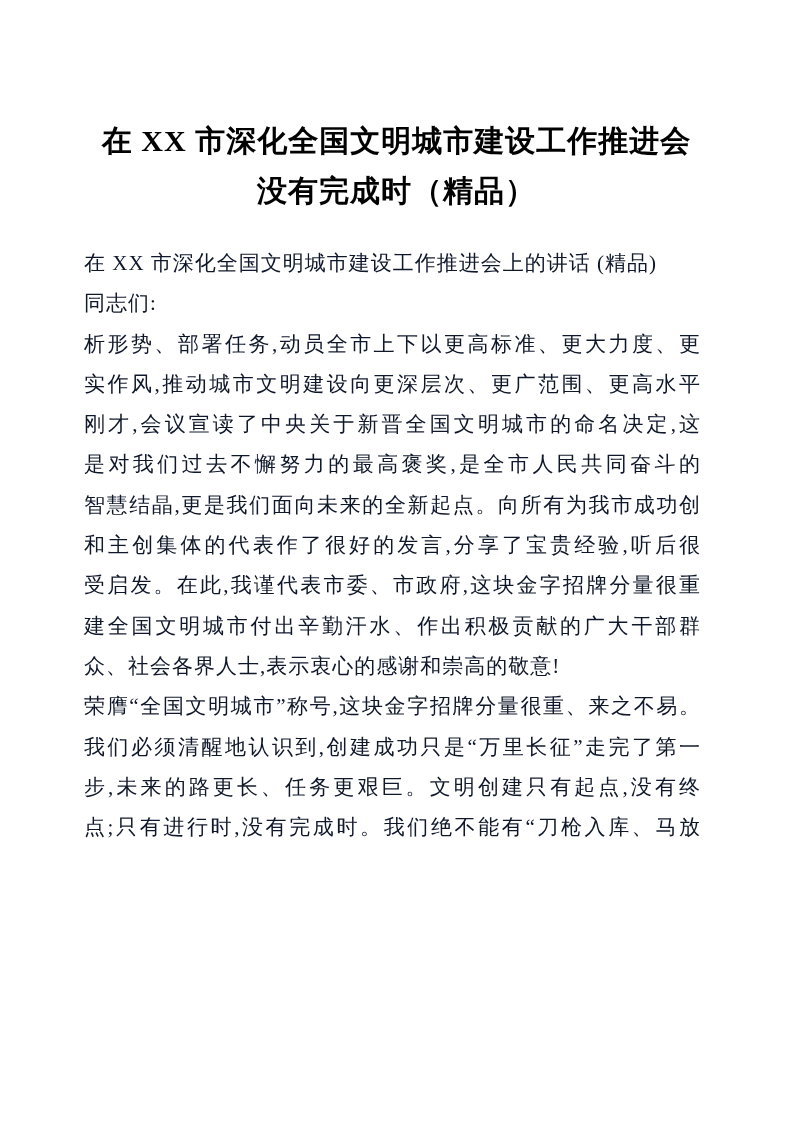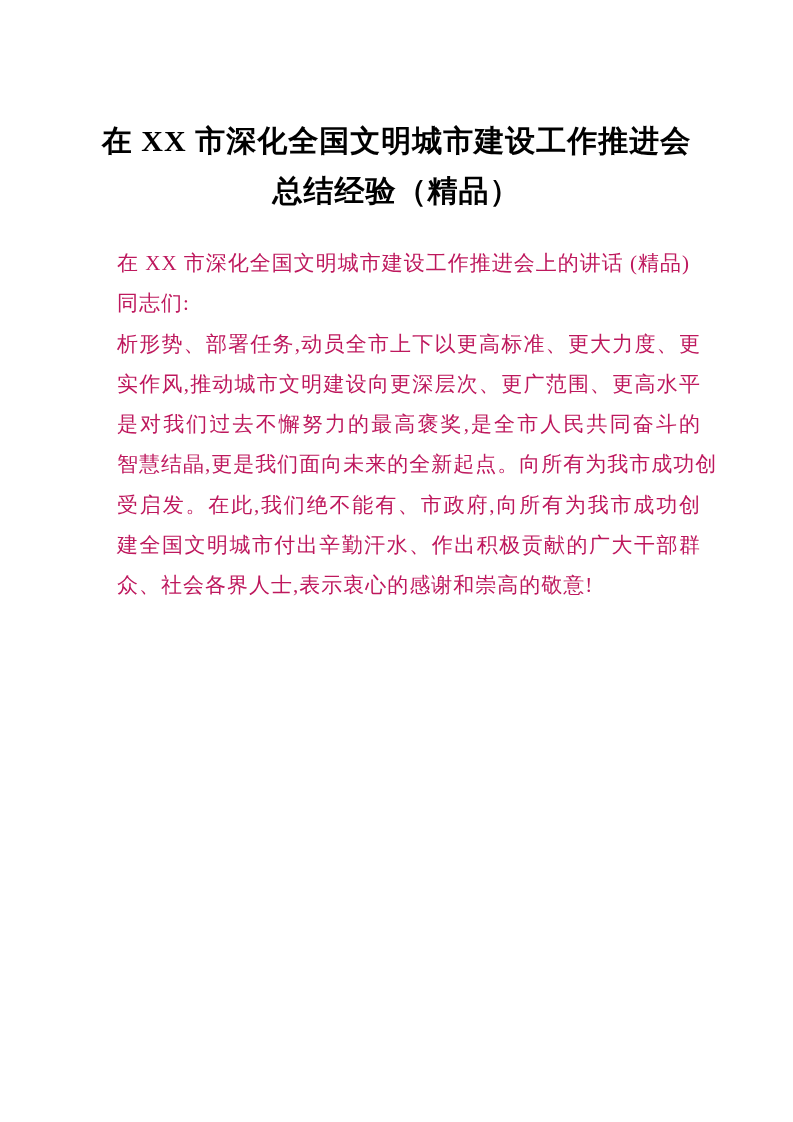--- a/index.html
+++ b/index.html
@@ -24,24 +24,24 @@
     line-height: 50px;
     font-weight: bold;
     letter-spacing: 1px;
     color: #000000;
   }
   .doc-title .title-line {
     display: block;
   }
   .doc-body {
     margin-top: 27px;
-    padding: 0 92px 0 117px;
+    padding: 0 92px 0 84px;
     font-size: 21px;
     line-height: 40.3px;
-    color: #be185d;
+    color: #0f172a;
   }
   .paragraph {
     margin: 0;
   }
   .line {
     text-align: justify;
     text-align-last: justify;
     letter-spacing: 1px;
     white-space: nowrap;
   }
@@ -49,34 +49,42 @@
     text-align-last: left;
     white-space: normal;
   }
 </style>
 </head>
 <body>
 
 <div class="page">
   <h1 class="doc-title">
     <span class="title-line">在 XX 市深化全国文明城市建设工作推进会</span>
-    <span class="title-line">总结经验（精品）</span>
+    <span class="title-line">没有完成时（精品）</span>
   </h1>
   <div class="doc-body" id="doc-body">
       <div class="paragraph">
         <div class="line no-justify">在 XX 市深化全国文明城市建设工作推进会上的讲话 (精品)</div>
       </div>
       <div class="paragraph">
         <div class="line no-justify">同志们:</div>
       </div>
       <div class="paragraph">
         <div class="line">析形势、部署任务,动员全市上下以更高标准、更大力度、更</div>
         <div class="line">实作风,推动城市文明建设向更深层次、更广范围、更高水平</div>
       </div>
       <div class="paragraph">
+        <div class="line">刚才,会议宣读了中央关于新晋全国文明城市的命名决定,这</div>
         <div class="line">是对我们过去不懈努力的最高褒奖,是全市人民共同奋斗的</div>
         <div class="line">智慧结晶,更是我们面向未来的全新起点。向所有为我市成功创</div>
-        <div class="line">受启发。在此,我们绝不能有、市政府,向所有为我市成功创</div>
+        <div class="line">和主创集体的代表作了很好的发言,分享了宝贵经验,听后很</div>
+        <div class="line">受启发。在此,我谨代表市委、市政府,这块金字招牌分量很重</div>
         <div class="line">建全国文明城市付出辛勤汗水、作出积极贡献的广大干部群</div>
         <div class="line no-justify">众、社会各界人士,表示衷心的感谢和崇高的敬意!</div>
+      </div>
+      <div class="paragraph">
+        <div class="line">荣膺“全国文明城市”称号,这块金字招牌分量很重、来之不易。</div>
+        <div class="line">我们必须清醒地认识到,创建成功只是“万里长征”走完了第一</div>
+        <div class="line">步,未来的路更长、任务更艰巨。文明创建只有起点,没有终</div>
+        <div class="line">点;只有进行时,没有完成时。我们绝不能有“刀枪入库、马放</div>
       </div>
     </div>
 </div>
 
 </body></html>

